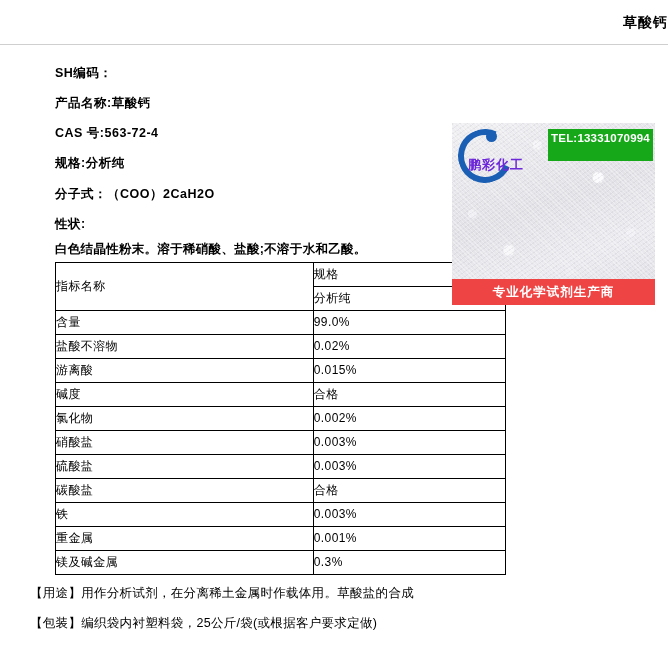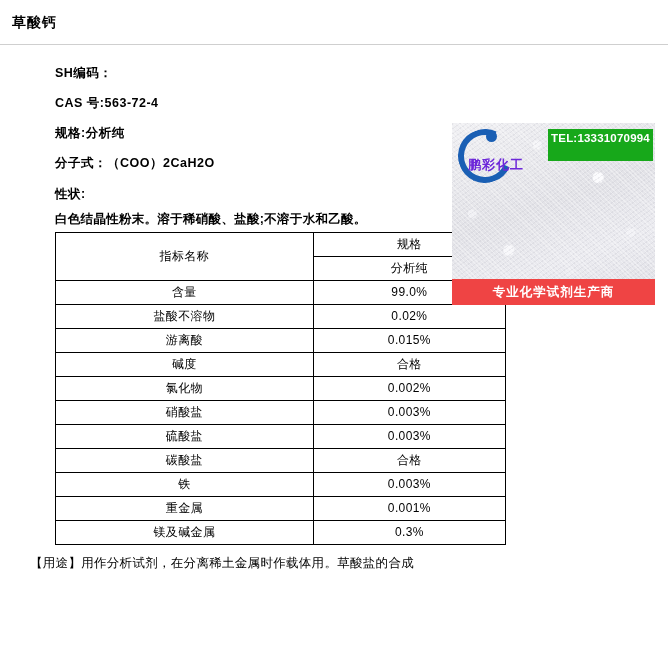--- a/index.html
+++ b/index.html
@@ -13,20 +13,21 @@
     font-family: "Liberation Sans", sans-serif;
     color: #000000;
     position: relative;
     overflow: hidden;
   }
   .page-title {
     font-size: 14px;
     font-weight: bold;
     padding: 14px 0 0 12px;
     letter-spacing: 1px;
+    text-align: right;
   }
   .title-rule {
     margin-top: 12px;
     border-bottom: 1px solid #cfcfcf;
     width: 100%;
   }
   .content {
     position: relative;
     padding: 0 0 0 0;
   }
@@ -149,21 +150,20 @@
   }
   
   table.spec-table {
     border-collapse: collapse;
     margin: 6px 0 0 55px;
     width: 451px;
     font-size: 12px;
   }
   table.spec-table td {
     border: 1px solid #000000;
-    text-align: center;
     height: 23px;
     padding: 0;
     letter-spacing: 0.4px;
   }
   td.col-name { width: 258px; }
   td.col-val { width: 192px; }
   .notes {
     margin: 10px 0 1px 30px;
     font-size: 12.5px;
   }
@@ -186,20 +186,21 @@
       <div class="logo-c"></div>
       <div class="logo-dot"></div>
       <div class="logo-text">鹏彩化工</div>
     </div>
     <div class="tel-banner">TEL:13331070994</div>
     <div class="bottom-banner">专业化学试剂生产商</div>
   </div>
 
   <div class="info-block">
     <div class="info-line">SH编码：</div>
+    <div class="info-line">产品名称:草酸钙</div>
     <div class="info-line">CAS 号:563-72-4</div>
     <div class="info-line">规格:分析纯</div>
     <div class="info-line">分子式：（COO）2CaH2O</div>
     <div class="info-line last">性状:</div>
     <div class="desc-line">白色结晶性粉末。溶于稀硝酸、盐酸;不溶于水和乙酸。</div>
   </div>
 
   <table class="spec-table">
     <tbody>
       <tr>
@@ -251,15 +252,16 @@
       </tr>
       <tr>
         <td class="col-name">镁及碱金属</td>
         <td class="col-val">0.3%</td>
       </tr>
     </tbody>
   </table>
 
   <div class="notes">
     <div class="note-line">【用途】用作分析试剂，在分离稀土金属时作载体用。草酸盐的合成</div>
+    <div class="note-line">【包装】编织袋内衬塑料袋，25公斤/袋(或根据客户要求定做)</div>
   </div>
 
 </div>
 
 </body></html>

